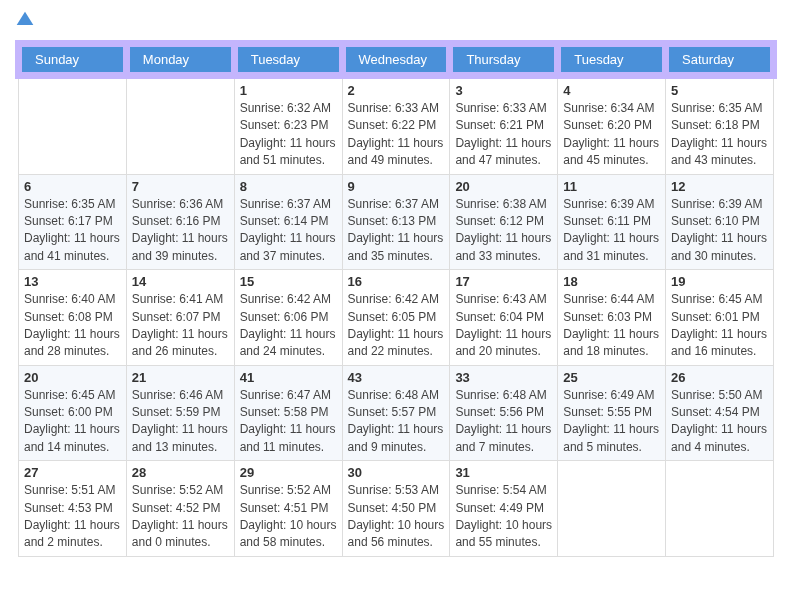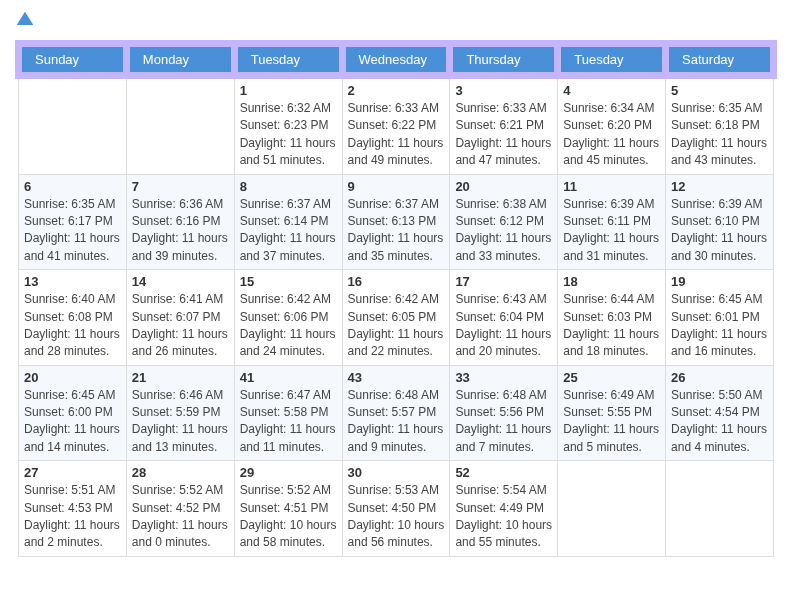--- a/index.html
+++ b/index.html
@@ -252,20 +252,20 @@
         </td>
         <td>
           <span class="day-number">29</span>
           <div class="day-info">Sunrise: 5:52 AM<br>Sunset: 4:51 PM<br>Daylight: 10 hours and 58 minutes.</div>
         </td>
         <td>
           <span class="day-number">30</span>
           <div class="day-info">Sunrise: 5:53 AM<br>Sunset: 4:50 PM<br>Daylight: 10 hours and 56 minutes.</div>
         </td>
         <td>
-          <span class="day-number">52</span>
+          <span class="day-number">31</span>
           <div class="day-info">Sunrise: 5:54 AM<br>Sunset: 4:49 PM<br>Daylight: 10 hours and 55 minutes.</div>
         </td>
         <td class="empty-cell"></td>
         <td class="empty-cell"></td>
       </tr>
     </tbody>
 </table>
 
 </body></html>

